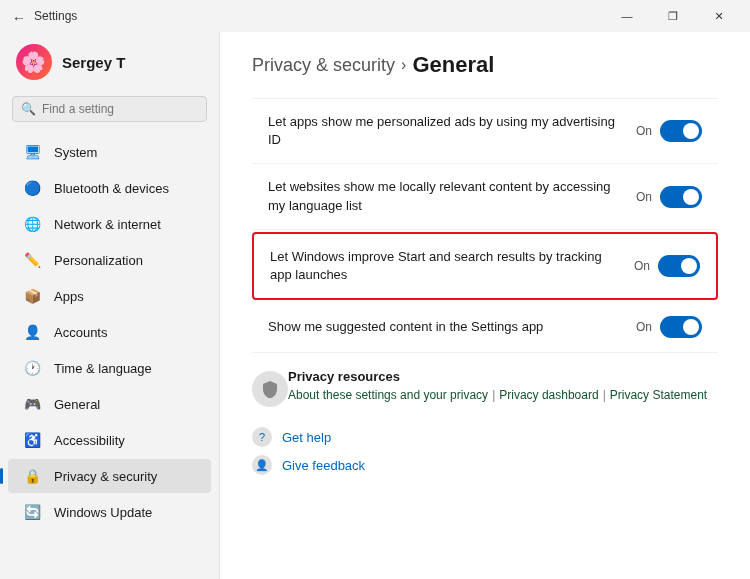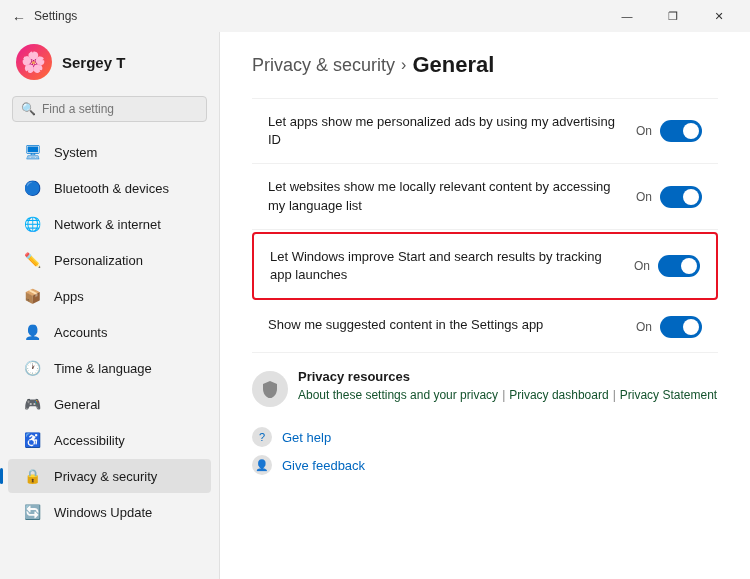--- a/index.html
+++ b/index.html
@@ -196,20 +196,21 @@
     }
 
     .settings-list {
       display: flex;
       flex-direction: column;
       gap: 0;
     }
 
     .setting-row {
       display: flex;
+      align-items: center;
       justify-content: space-between;
       padding: 14px 16px;
       border-bottom: 1px solid #f0f0f0;
       background: #fff;
       gap: 8px;
     }
     .setting-row:first-child {
       border-top: 1px solid #f0f0f0;
     }
     .setting-row.highlighted {
@@ -255,21 +256,20 @@
       border-radius: 50%;
       top: 3px;
       right: 3px;
       transition: all 0.2s;
     }
 
     
     .privacy-resources {
       display: flex;
       align-items: flex-start;
-      gap: 10px;
       padding: 16px 0 8px 0;
     }
     .privacy-shield {
       width: 36px;
       height: 36px;
       background: #e0e0e0;
       border-radius: 50%;
       display: flex;
       align-items: center;
       justify-content: center;

